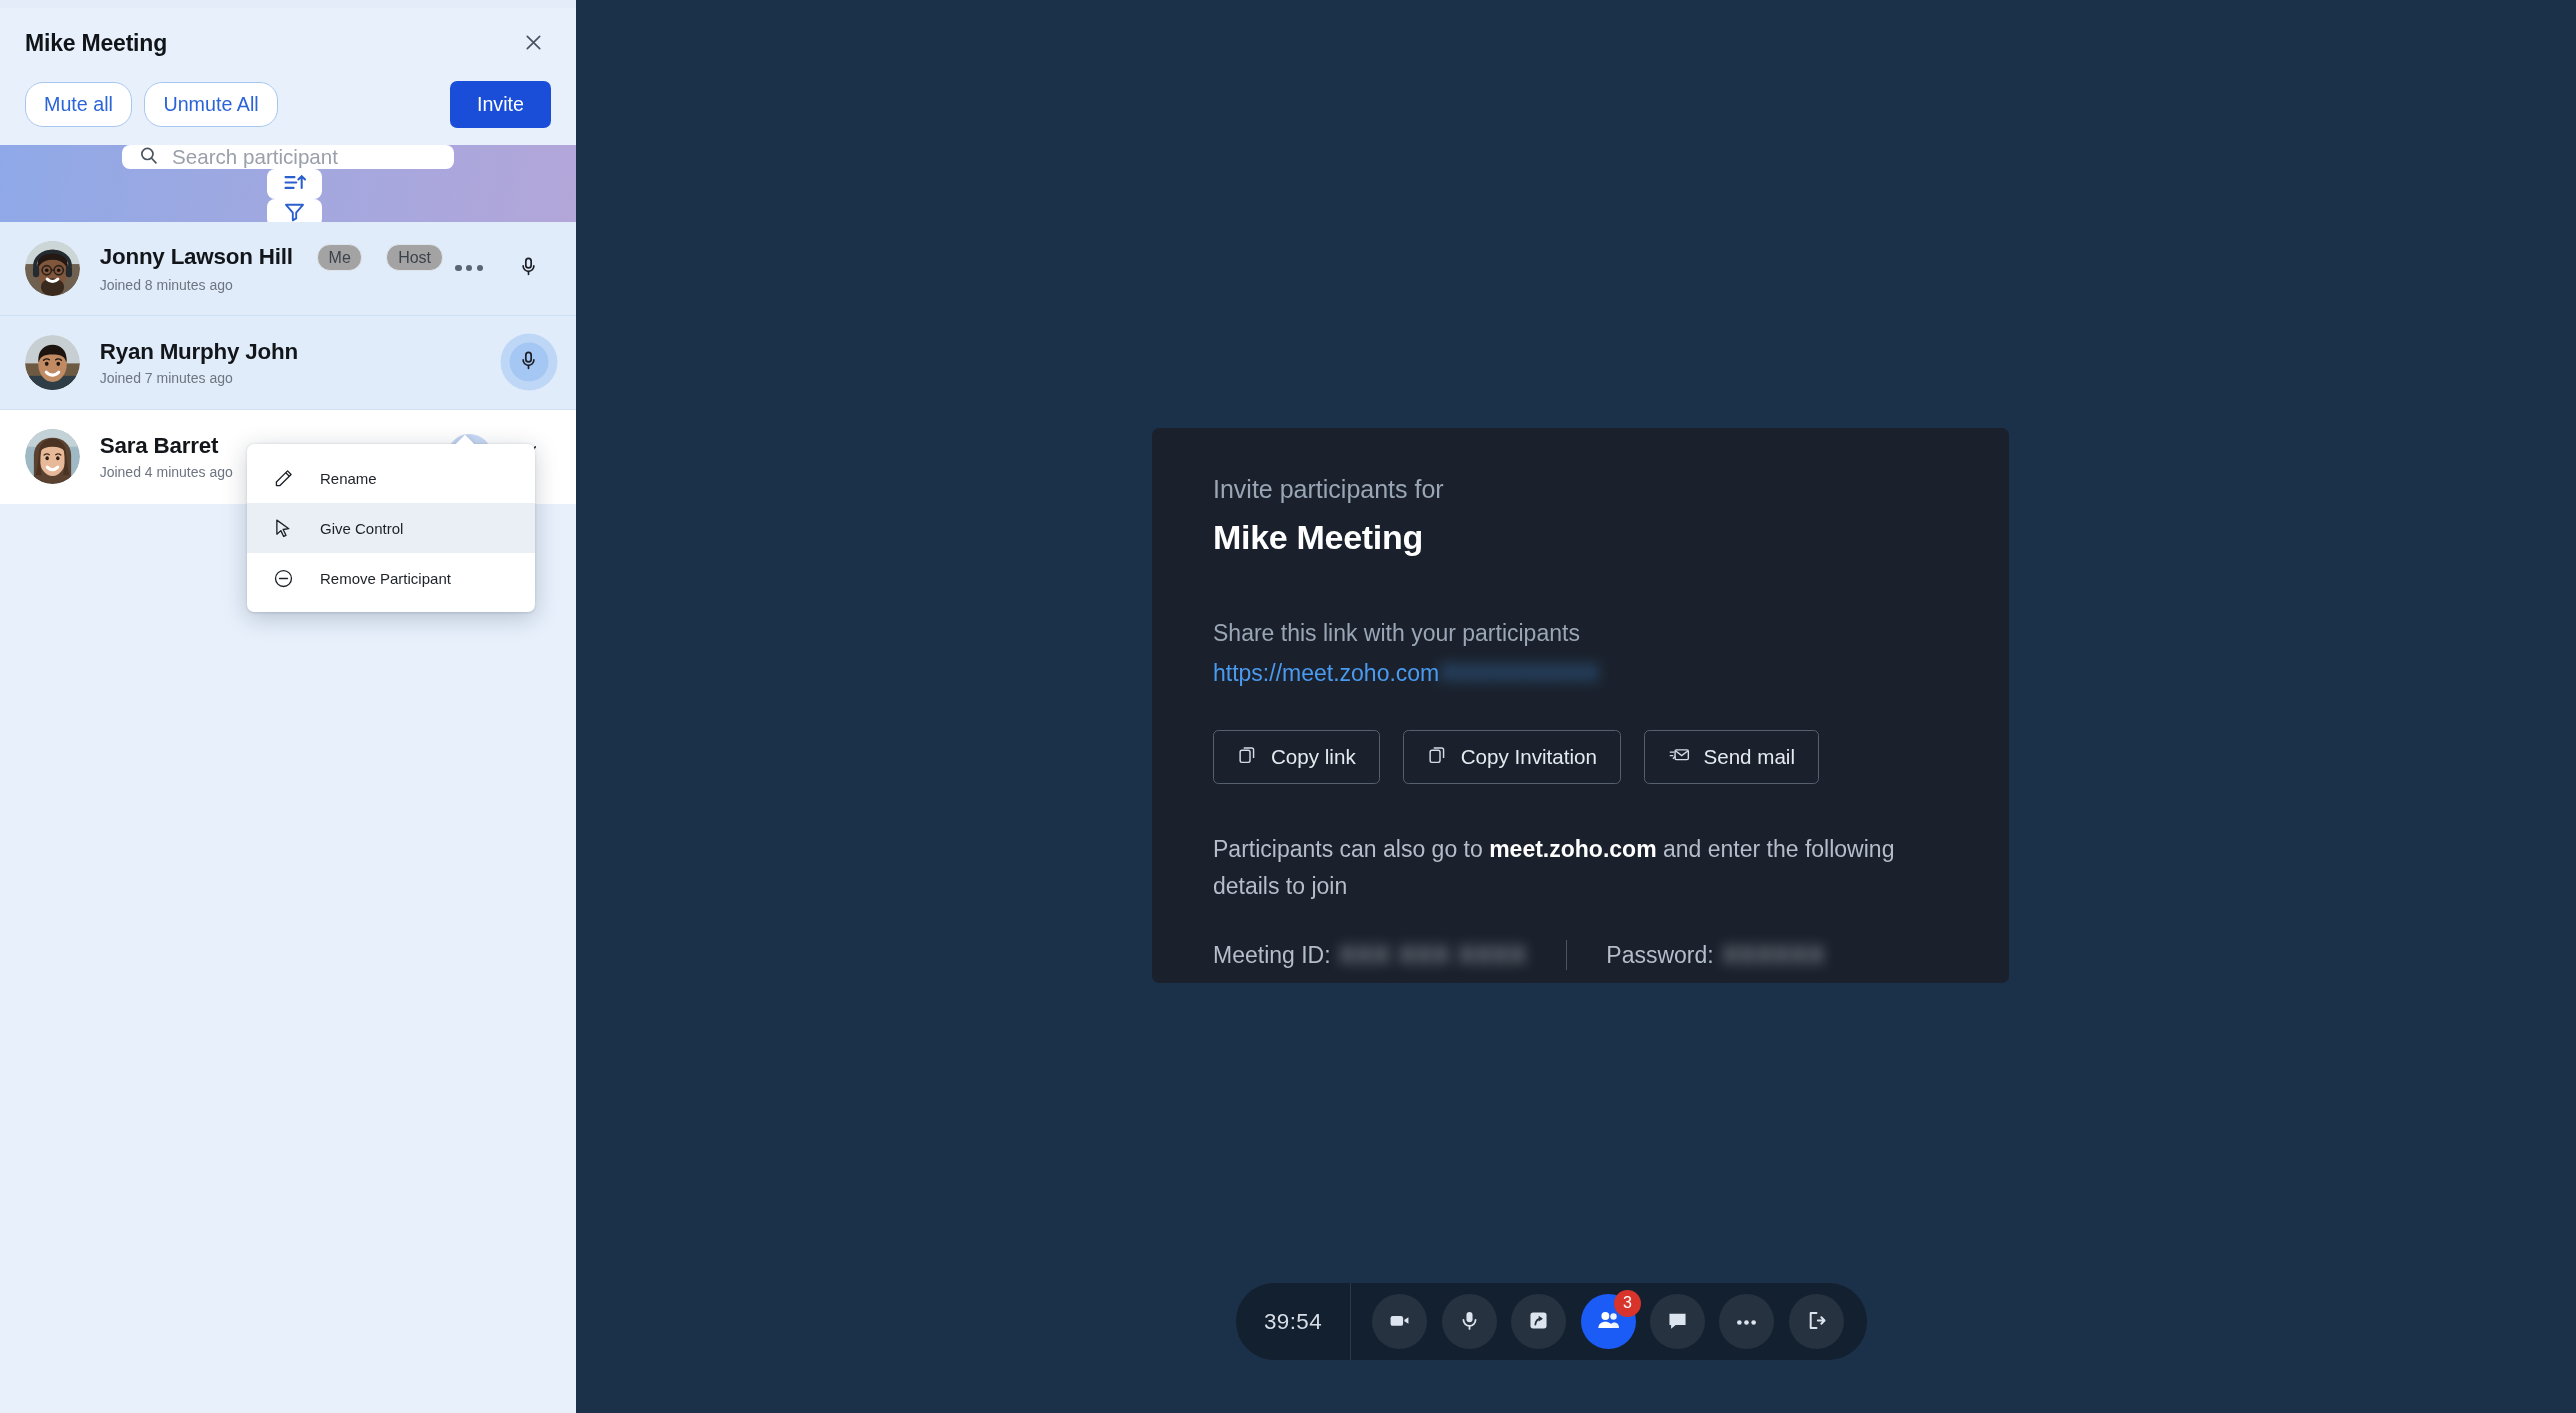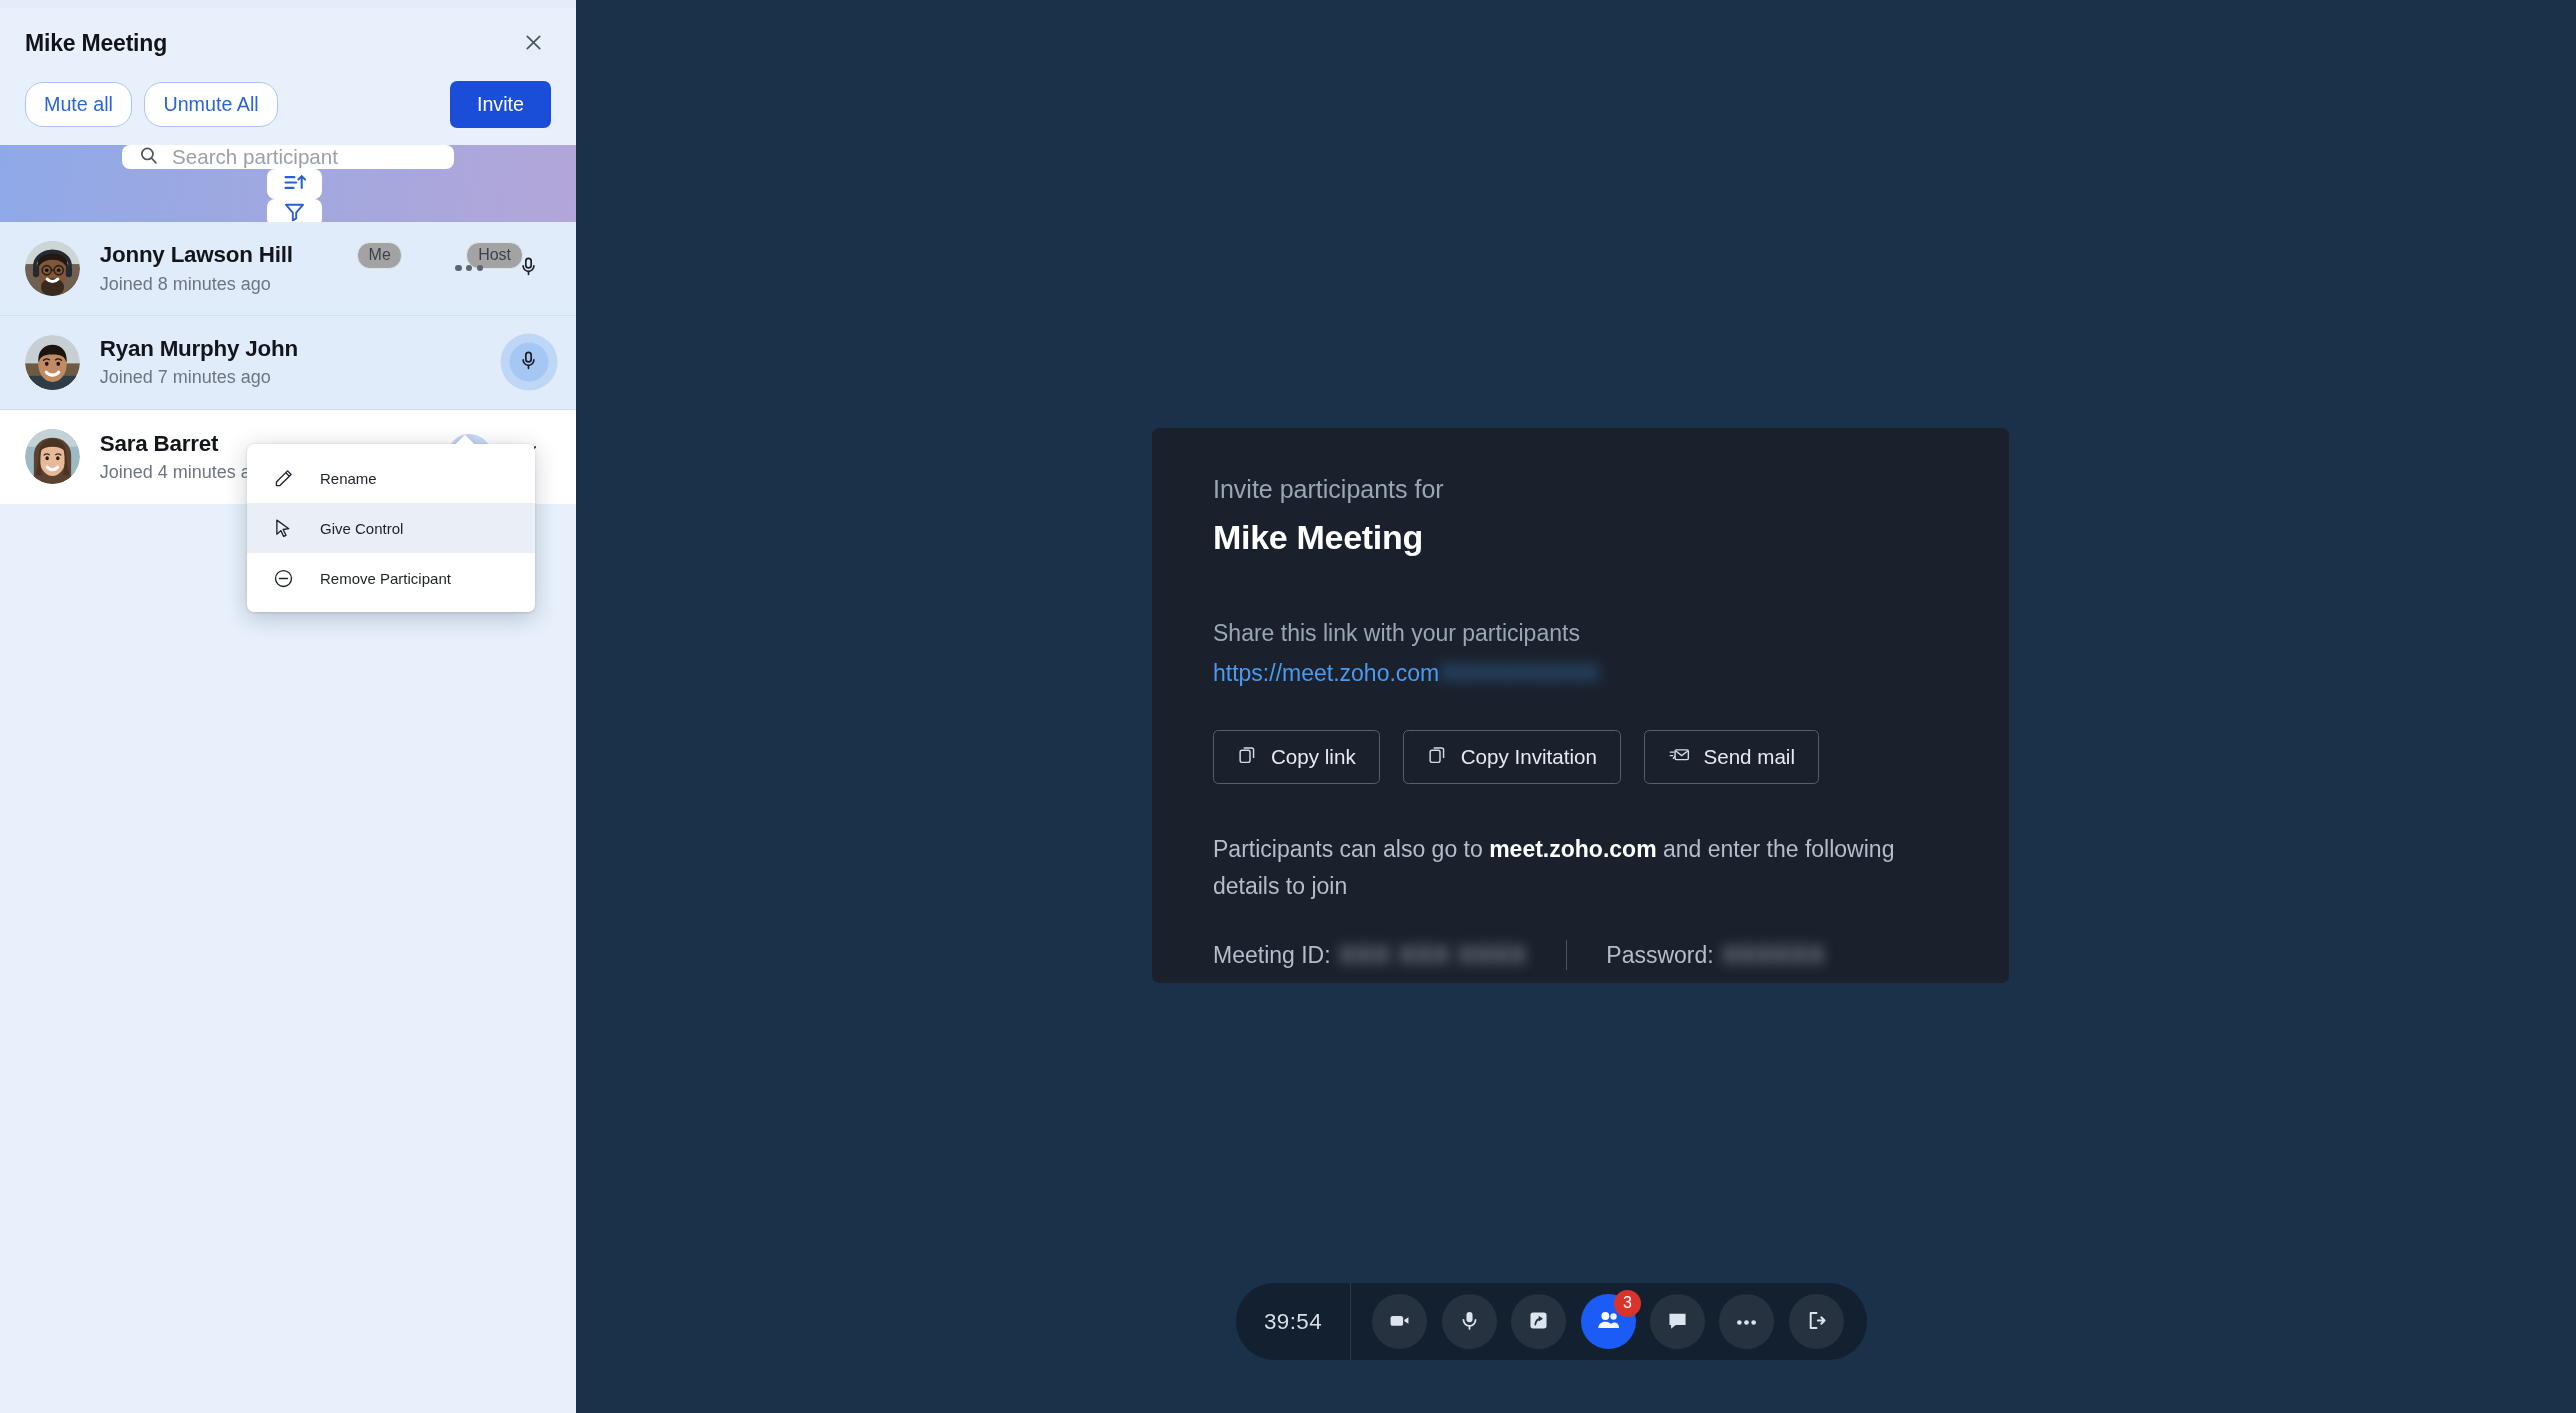--- a/index.html
+++ b/index.html
@@ -98,31 +98,31 @@
     height: 94px; padding: 0 25px;
     background: #e1ecfa;
     border-bottom: 0.9px solid #cfe0f5;
   }
   .prow.white { background: #ffffff; border-bottom: none; }
   .avatar {
     width: 55px; height: 55px; border-radius: 50%;
     flex: none; overflow: hidden; position: relative;
   }
   .pinfo { margin-left: 19.7px; flex: 1; min-width: 0; }
-  .pname-line { display: flex; align-items: flex-start; gap: 40px; }
+  .pname-line { display: flex; align-items: flex-start; }
   .pname {
     font-size: 22.4px; font-weight: 700; color: #121519;
     letter-spacing: -0.2px; white-space: nowrap;
   }
   .badge {
     margin-left: 24px; background: #a3a3a3; border: 0.9px solid #dfe3ea;
     border-radius: 13px; padding: 3.6px 10.7px;
     font-size: 16px; color: #3c424c; white-space: nowrap;
   }
-  .pjoined { font-size: 18px; color: #6d7581; margin-top: 5.4px; }
+  .pjoined { font-size: 14px; color: #6d7581; margin-top: 5.4px; }
   .prow-actions { display: flex; align-items: center; flex: none; }
   .dots-btn {
     width: 45px; height: 45px; border-radius: 50%;
     display: flex; align-items: center; justify-content: center;
     cursor: pointer;
   }
   .dots-btn.active { background: #c9daf6; }
   .dot { width: 6.3px; height: 6.3px; border-radius: 50%; background: #5b6472; margin: 0 2.2px; }
   .mic-btn {
     width: 45px; height: 45px; margin-left: 14.3px; border-radius: 50%;

